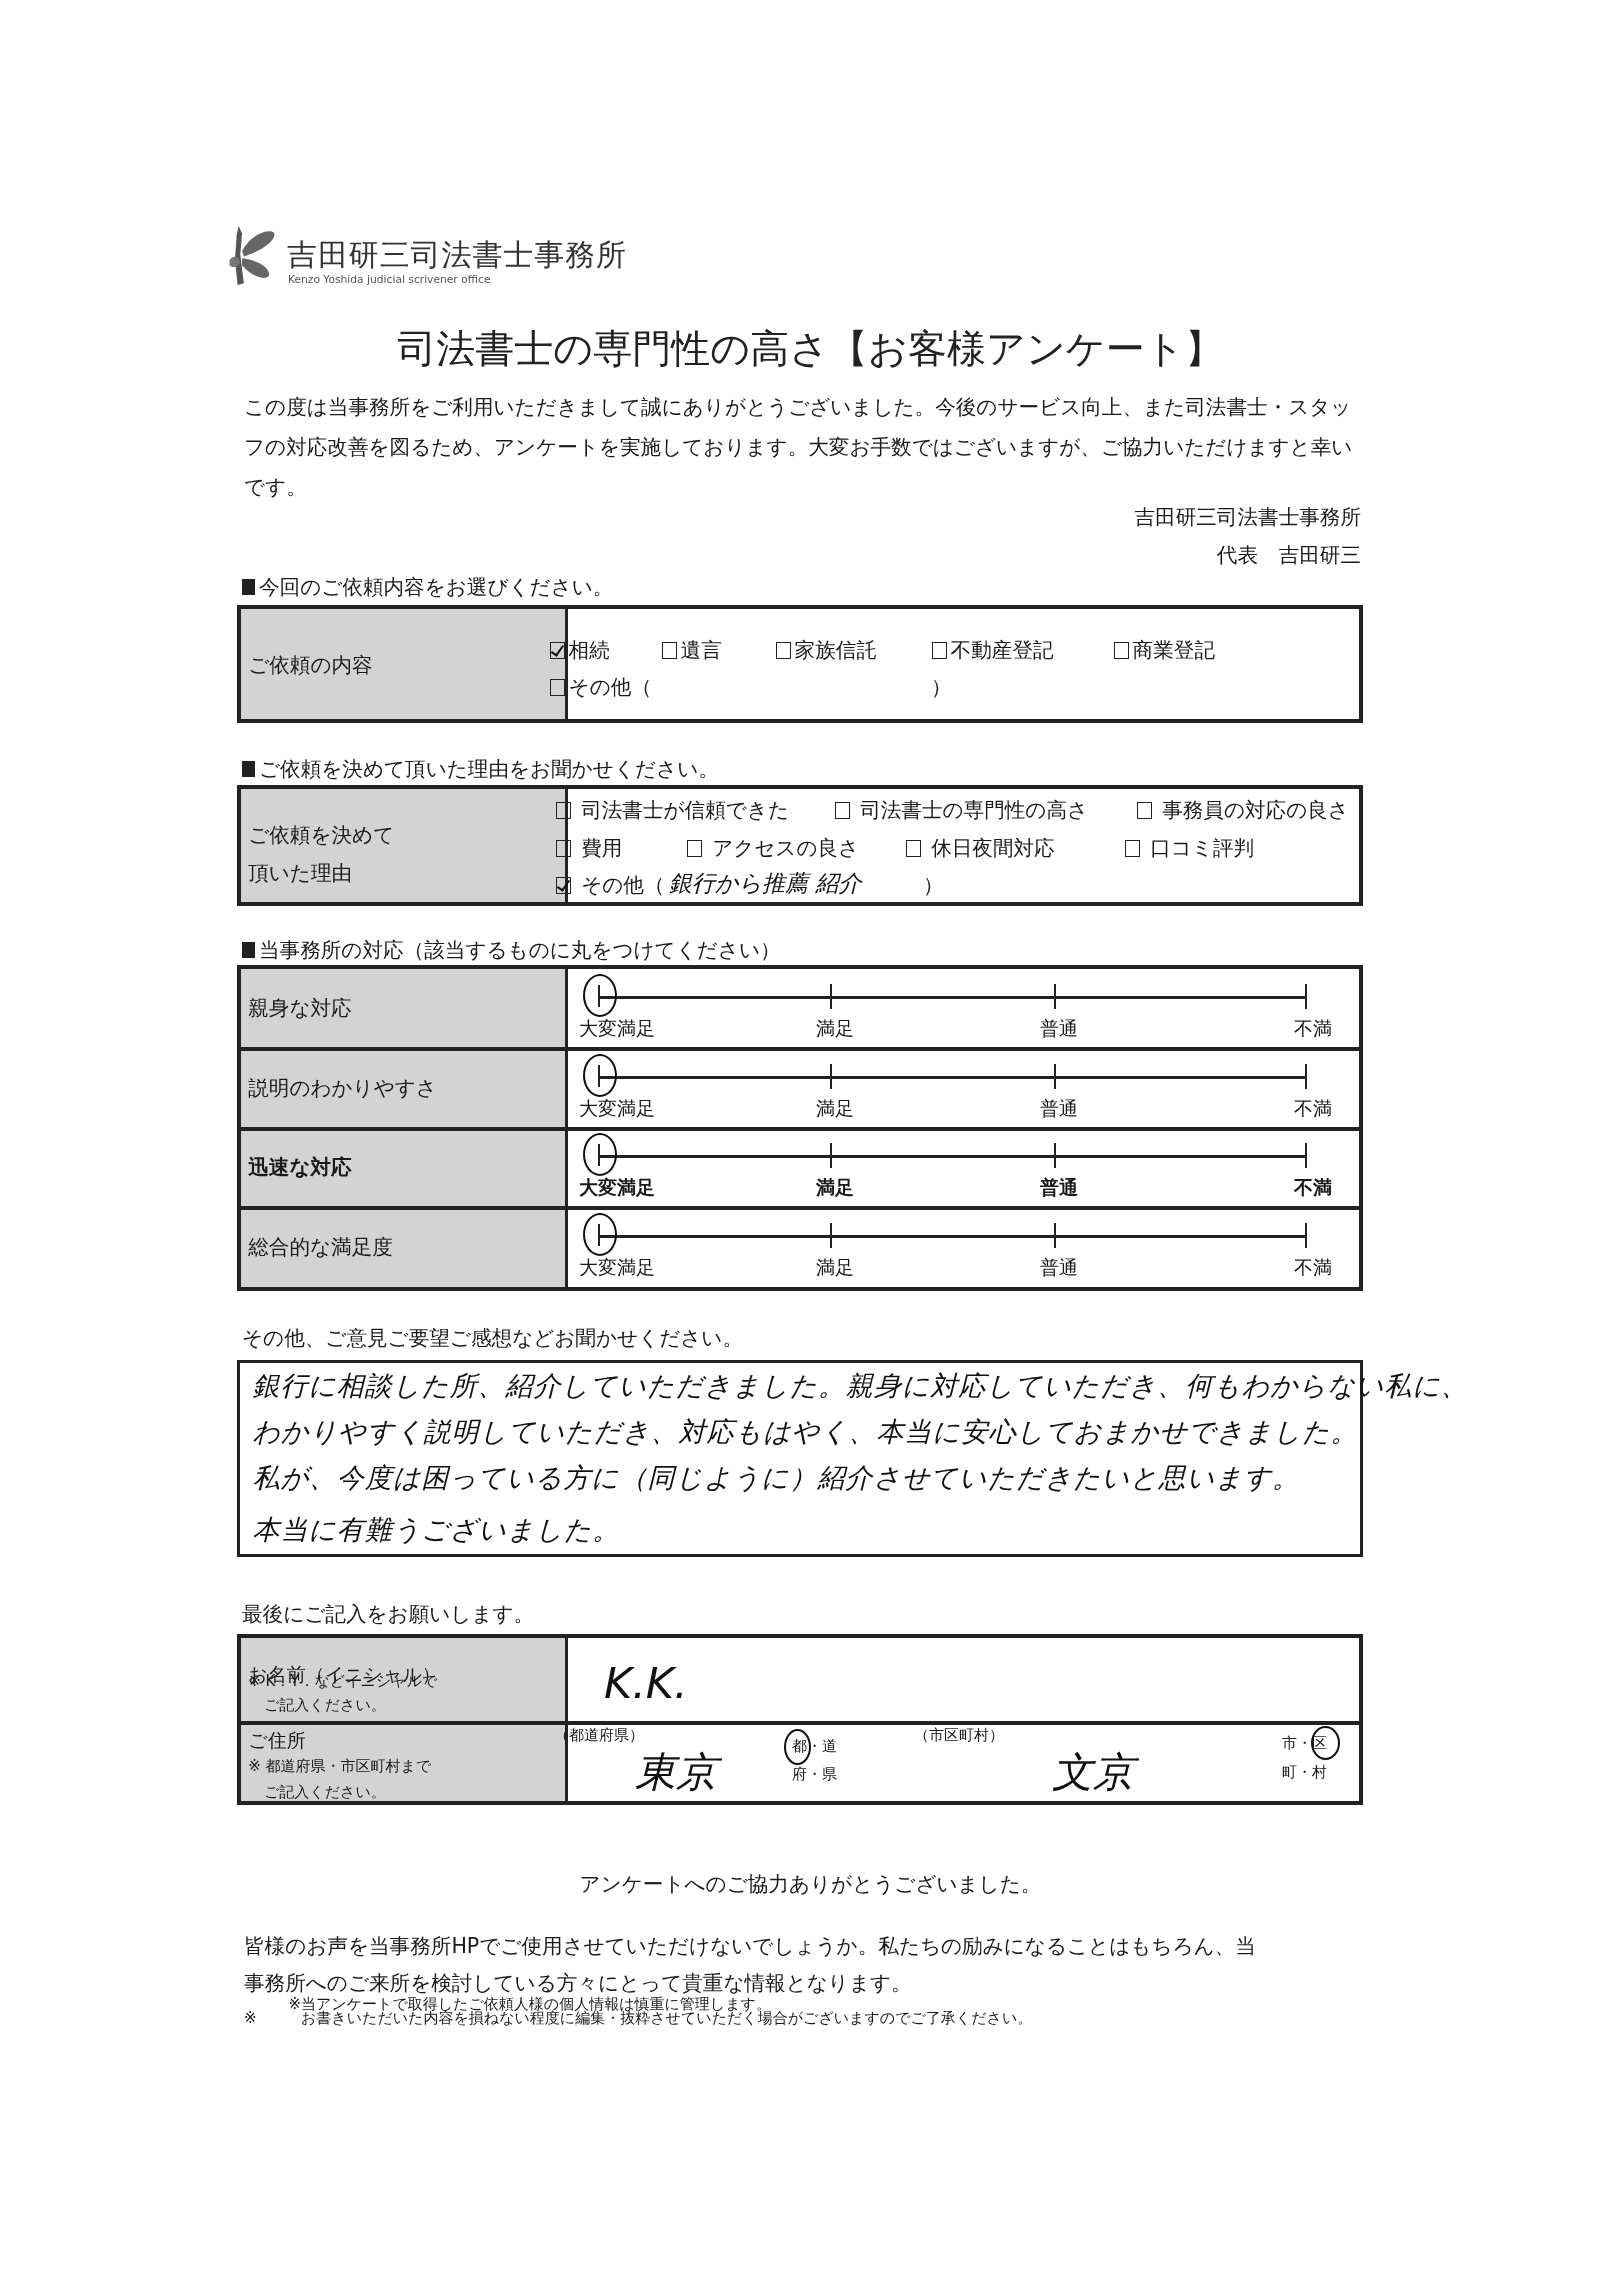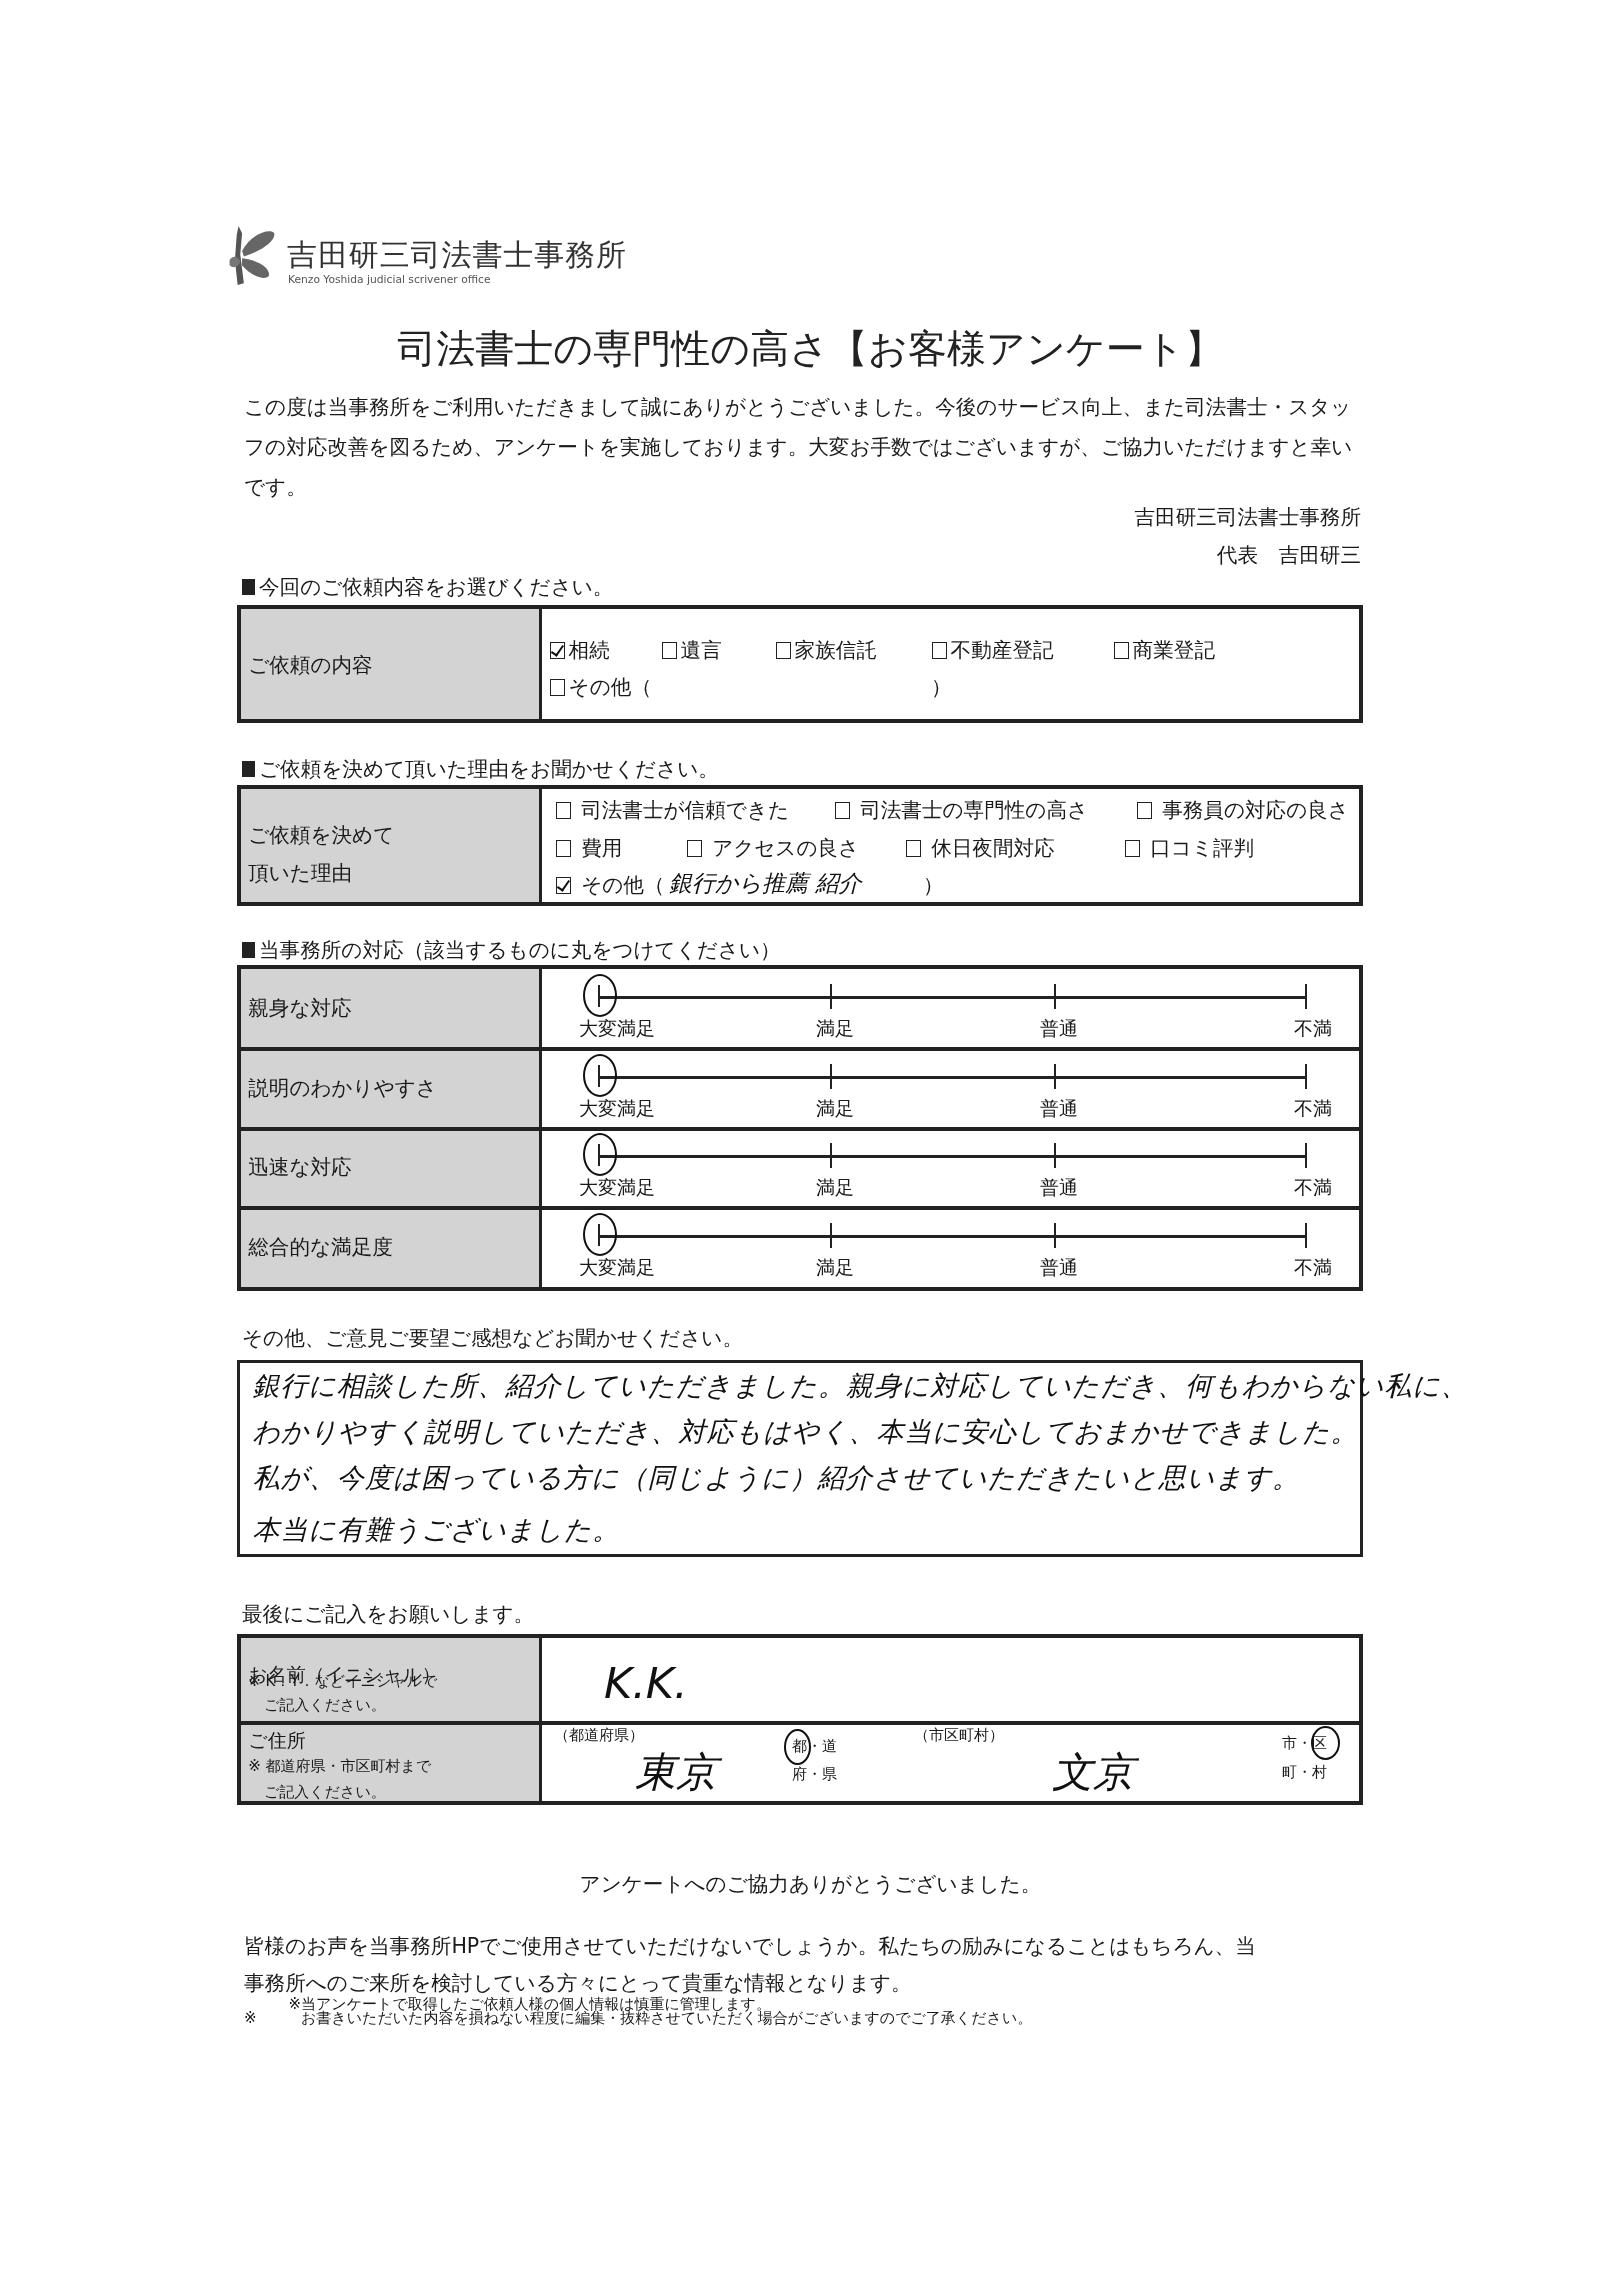--- a/index.html
+++ b/index.html
@@ -10,21 +10,21 @@
   .logo-jp { left:287px; top:235px; font-size:30px; letter-spacing:0.9px; color:#333; white-space:nowrap; }
   .logo-en { left:288px; top:273px; font-size:10.7px; color:#555; white-space:nowrap; }
   .title { left:0; width:1621px; top:322px; text-align:center; font-size:39px; color:#222; white-space:nowrap; }
   .intro { left:244px; top:387px; width:1119px; font-size:20.6px; line-height:40px; }
   .sig1 { right:260px; top:503px; font-size:20.6px; text-align:right; white-space:nowrap; }
   .sig2 { right:260px; top:541px; font-size:20.6px; text-align:right; white-space:nowrap; }
   .section { left:242px; font-size:20.6px; white-space:nowrap; }
   .section .sq { display:inline-block; width:13.4px; height:16px; background:#222; margin-right:3.6px; vertical-align:-0.9px; }
   .tbl { left:237px; width:1126px; border:4.5px solid #222; box-sizing:border-box; background:#fff; }
   .row { position:absolute; left:0; right:0; box-sizing:border-box; }
-  .hdr { position:absolute; left:0; top:0; bottom:0; width:301px; background:#d3d3d3; border-right:3.6px solid #222; box-sizing:border-box; }
+  .hdr { position:absolute; left:0; top:0; bottom:0; width:327px; background:#d3d3d3; border-right:3.6px solid #222; box-sizing:border-box; }
   .hdr-text { position:absolute; left:7.2px; font-size:20.6px; white-space:nowrap; }
   .hdr-small { position:absolute; left:7.2px; font-size:15px; white-space:nowrap; }
   .divider { position:absolute; left:0; right:0; height:3.6px; background:#222; }
   .opt { position:absolute; font-size:20.6px; white-space:nowrap; }
   .box { display:inline-block; width:15px; height:17px; border:1.3px solid #222; margin-right:3.6px; vertical-align:-1.8px; position:relative; box-sizing:border-box; }
   .box.checked::after { content:""; position:absolute; left:2.7px; top:0px; width:5.4px; height:10.7px; border-right:2.2px solid #111; border-bottom:2.2px solid #111; transform:rotate(35deg); }
   .hand { font-family:"DejaVu Sans", sans-serif; color:#111; font-style:italic; }
   .scale-line { position:absolute; height:2.7px; background:#222; }
   .tick { position:absolute; width:1.8px; height:27px; background:#222; }
   .scale-label { position:absolute; font-size:19px; white-space:nowrap; transform:translateX(-50%); }
@@ -116,21 +116,21 @@
         <span class="scale-label" style="left: 376px; top: 47px;">大変満足</span>
         <div class="tick" style="left: 589px; top: 15px; height: 25px;"></div>
         <span class="scale-label" style="left: 594px; top: 47px;">満足</span>
         <div class="tick" style="left: 813px; top: 15px; height: 25px;"></div>
         <span class="scale-label" style="left: 818px; top: 47px;">普通</span>
         <div class="tick" style="left: 1064px; top: 15px; height: 25px;"></div>
         <span class="scale-label" style="left: 1072px; top: 47px;">不満</span>
         <div class="circle" style="left: 342px; top: 5.4px;"></div>
       </div>
       <div class="divider" style="top: 158px;"></div>
-      <div class="row" style="top: 159px; height: 80px;">
+      <div class="row" style="top: 159px; height: 80px; font-weight: bold;">
         <span class="hdr-text" style="top: 25px;">迅速な対応</span>
         <div class="scale-line" style="left: 358px; width: 707px; top: 27px;"></div>
         <div class="tick" style="left: 357px; top: 16px; height: 21.5px;"></div>
         <span class="scale-label" style="left: 376px; top: 47px;">大変満足</span>
         <div class="tick" style="left: 589px; top: 15px; height: 25px;"></div>
         <span class="scale-label" style="left: 594px; top: 47px;">満足</span>
         <div class="tick" style="left: 813px; top: 15px; height: 25px;"></div>
         <span class="scale-label" style="left: 818px; top: 47px;">普通</span>
         <div class="tick" style="left: 1064px; top: 15px; height: 25px;"></div>
         <span class="scale-label" style="left: 1072px; top: 47px;">不満</span>

